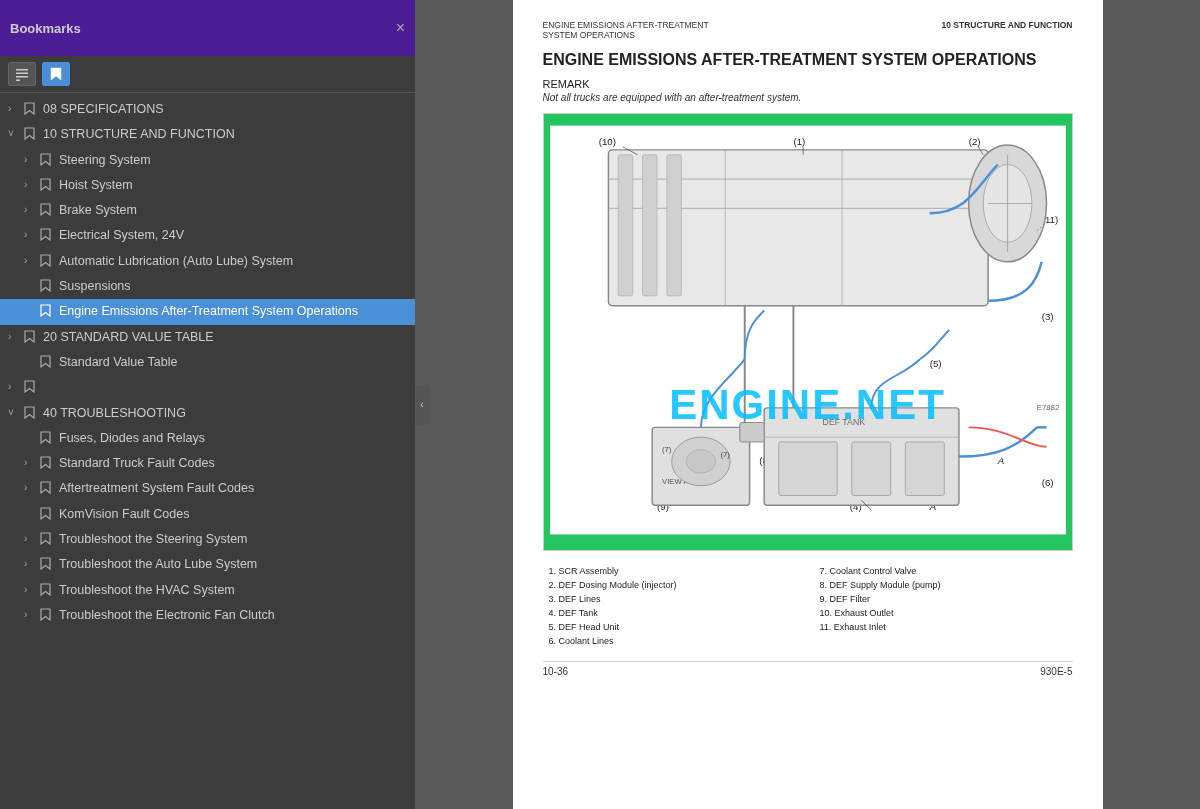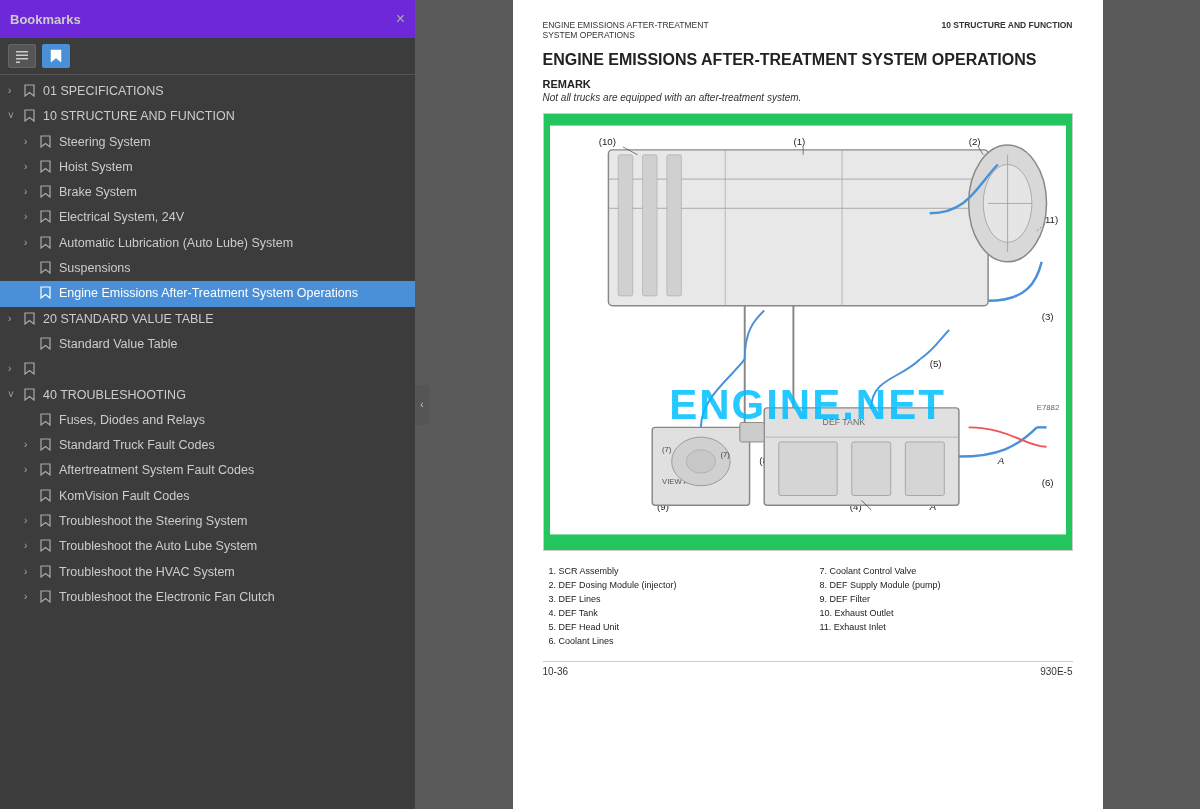--- a/index.html
+++ b/index.html
@@ -10,26 +10,26 @@
       width: 415px;
       min-width: 415px;
       height: 809px;
       background: #3c3c3c;
       display: flex;
       flex-direction: column;
       position: relative;
     }
 
     #sidebar-header {
-      background: #6d28d9;
+      background: #4c1d95;
       padding: 6px 10px;
       display: flex;
       align-items: center;
       justify-content: space-between;
-      height: 38px;
+      height: 56px;
     }
 
     #sidebar-title {
       color: #cccccc;
       font-size: 13px;
       font-weight: 600;
     }
 
     #sidebar-close {
       color: #aaaaaa;
@@ -206,21 +206,21 @@
 
     .page-title {
       font-size: 16px;
       font-weight: bold;
       color: #222;
       margin-bottom: 8px;
       line-height: 1.25;
     }
 
     .remark-label {
-      font-weight: bold;
+      font-weight: normal;
       font-size: 11px;
       color: #222;
       margin-bottom: 2px;
     }
 
     .remark-text {
       font-style: italic;
       font-size: 10px;
       color: #333;
       margin-bottom: 10px;
@@ -285,21 +285,21 @@
         <path d="M1 1 h10 v12 l-5-4 -5 4 Z" fill="white" stroke="white" stroke-width="0.5"></path>
       </svg>
     </div>
   </div>
   <div id="sidebar-tree">
   <div class="tree-item indent-0">
         <span class="arrow">›</span>
         <span class="bookmark-icon"><svg width="11" height="13" viewBox="0 0 11 13">
             <path d="M1 1 h9 v11 l-4.5-3.5 -4.5 3.5 Z" fill="none" stroke="#aaa" stroke-width="1.2"></path>
           </svg></span>
-        <span class="label">01 SPECIFICATIONS</span>
+        <span class="label">08 SPECIFICATIONS</span>
       </div>
       <div class="tree-item indent-0">
         <span class="arrow">˅</span>
         <span class="bookmark-icon"><svg width="11" height="13" viewBox="0 0 11 13">
             <path d="M1 1 h9 v11 l-4.5-3.5 -4.5 3.5 Z" fill="none" stroke="#aaa" stroke-width="1.2"></path>
           </svg></span>
         <span class="label">10 STRUCTURE AND FUNCTION</span>
       </div>
       <div class="tree-item indent-1">
         <span class="arrow">›</span>

